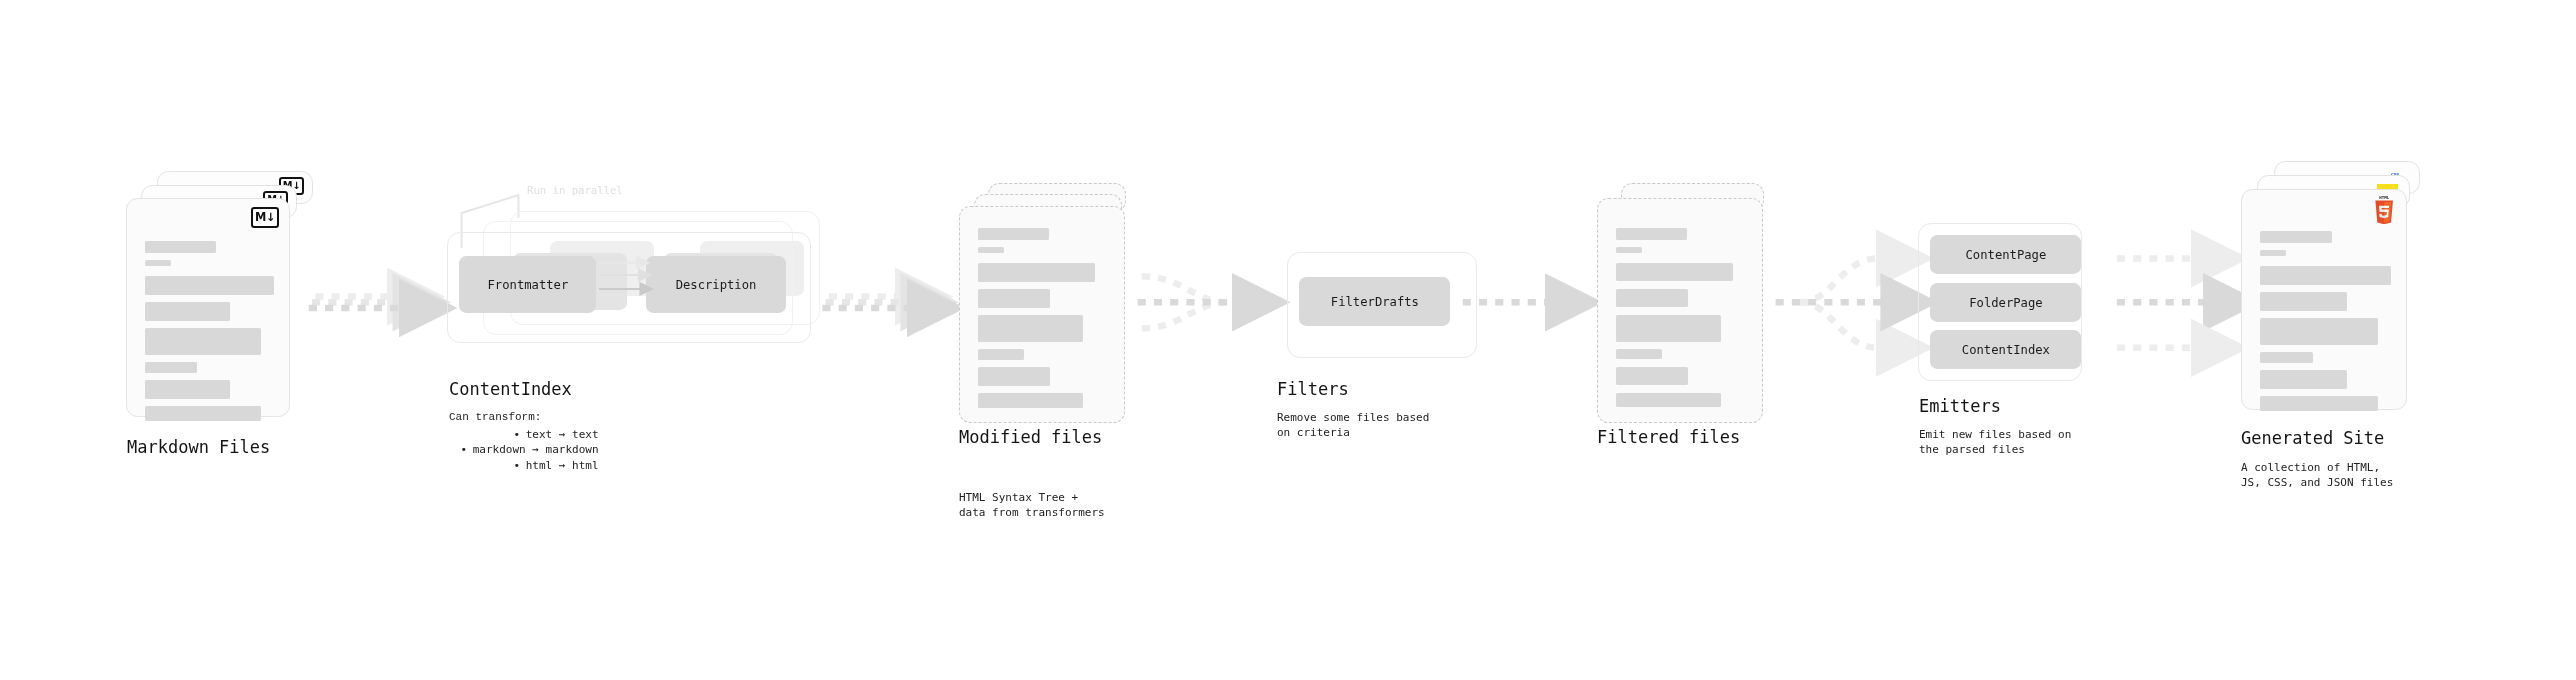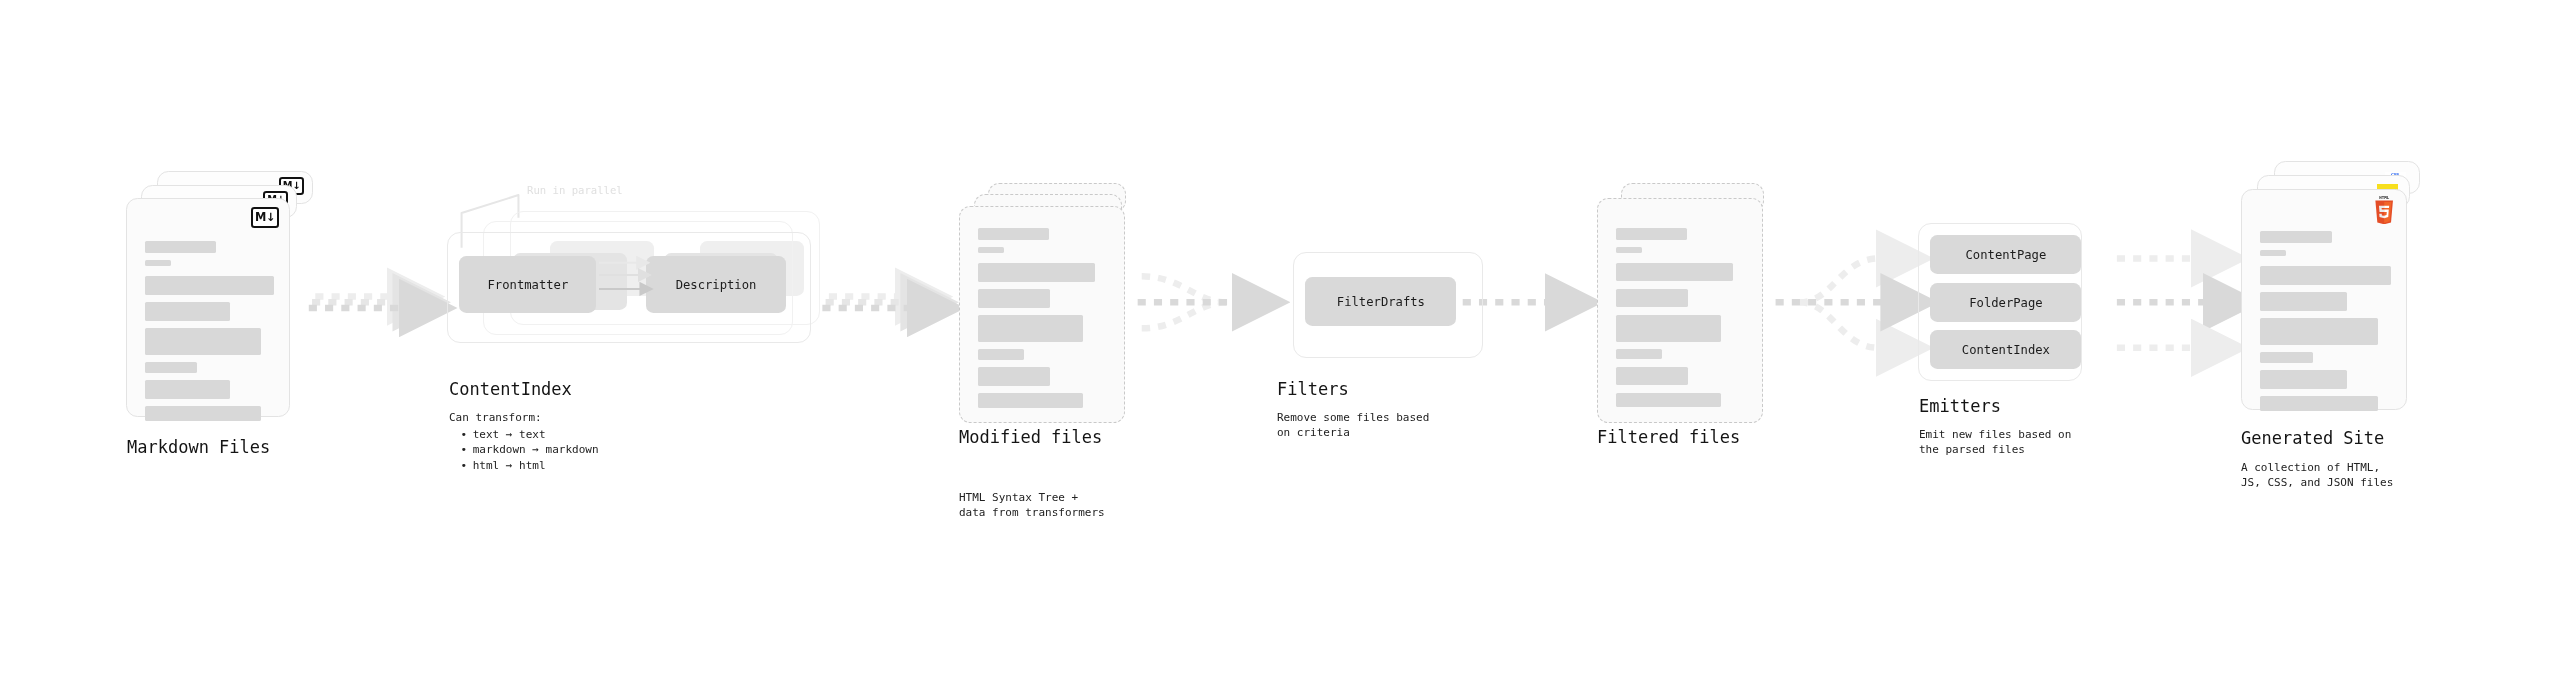--- a/index.html
+++ b/index.html
@@ -140,23 +140,23 @@
     line-height: 15.4px;
     color: #222222;
     white-space: pre-line;
   }
   .bullets {
     position: absolute;
     font-size: 11px;
     line-height: 15.4px;
     color: #222222;
   }
-  .bullets .lead { margin: 0 0 1.6px 0; }
+  .bullets .lead { margin: 0 0 1.6px 0; font-family: Liberation Mono, monospace; }
   .bullets ul { margin: 0; padding-left: 11.4px; list-style: none; }
-  .bullets li { margin: 0; }
+  .bullets li { margin: 0; text-align: right; }
   .bullets li::before { content: "\2022"; margin-right: 5.7px; }
   .parallel-label {
     position: absolute;
     font-size: 10.6px;
     color: #e0e0e0;
     white-space: nowrap;
   }
 
   
   svg.overlay {
@@ -307,21 +307,21 @@
         <div class="doc-line" style="width:55%; height:18.7px;"></div>
         <div class="doc-line" style="width:80%; height:14.6px;"></div>
       </div>
     </div>
   </div>
   <div class="title" style="left:959px; top:427px;">Modified files</div>
   <div class="subtitle" style="left:959px; top:458px;margin-top:32px;">HTML Syntax Tree +
 data from transformers</div>
 
   <div class="node" style="left:1276px; top:252px; width:179px; height:110px;">
-    <div class="panel" style="left:17px; top:0px; width:190px; height:106px;">
+    <div class="panel" style="left:11px; top:0px; width:190px; height:106px;">
       <div class="chip" style="left:11.4px; top:24.4px; width:151px; height:49px;">FilterDrafts</div>
     </div>
   </div>
   <div class="title" style="left:1277px; top:379px;">Filters</div>
   <div class="subtitle" style="left:1277px; top:410px;">Remove some files based
 on criteria</div>
 
   <div class="doc-stack" style="left:1597px; top:183px; width:187px; height:236px;">
     <div class="doc-card dashed" style="left:24.4px; top:0px; width:143px; height:29px;"></div>
     <div class="doc-card dashed" style="left:0px; top:14.6px; width:166px; height:225px;">

